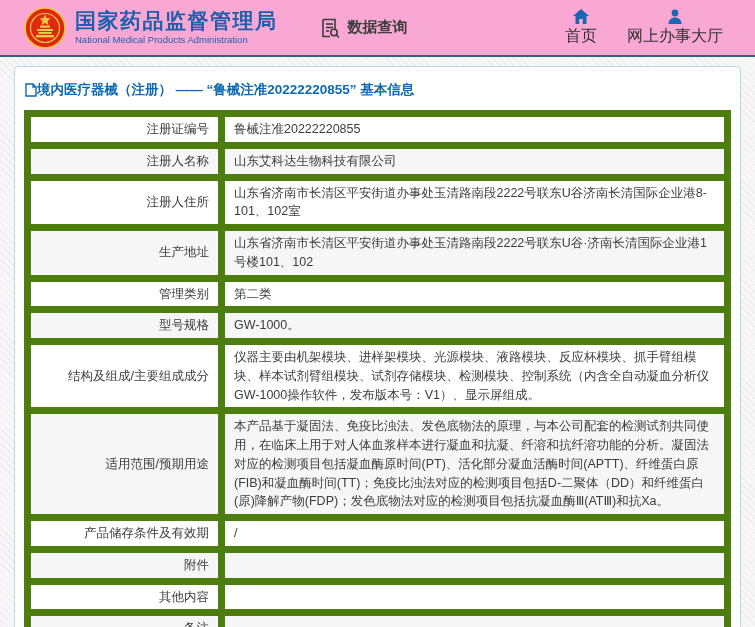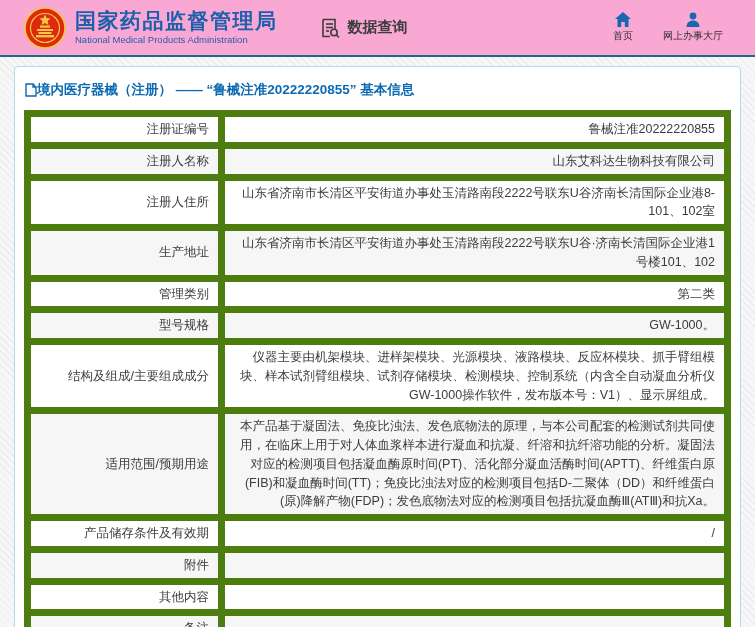--- a/index.html
+++ b/index.html
@@ -24,21 +24,21 @@
   .org-cn { color: #1d5fab; font-size: 21px; font-weight: bold; letter-spacing: 1.5px; }
   .org-en { color: #1d5fab; font-size: 9.5px; margin-top: 2px; }
   .data-query {
     display: flex; align-items: center; gap: 8px;
     margin-left: 42px; color: #3c3c3c; font-size: 15px; font-weight: bold;
     cursor: pointer;
   }
   .nav { margin-left: auto; margin-right: 32px; display: flex; gap: 30px; }
   .nav-item {
     display: flex; flex-direction: column; align-items: center; gap: 2px;
-    font-size: 10px; color: #333; cursor: pointer;
+    font-size: 16px; color: #333; cursor: pointer;
   }
   
   .container {
     width: 727px;
     margin: 9px auto 0;
     background: #fff;
     border: 1px solid #b7d8e9;
     border-radius: 4px;
     padding: 6px 9px 12px;
   }
@@ -48,21 +48,21 @@
     padding: 8px 2px 11px 1px;
   }
   table.info { width: 100%; border-collapse: collapse; font-size: 12.5px; color: #3c3c3c; }
   table.info td {
     border: 7px solid #4d7c0f;
     padding: 3px 9px;
     line-height: 1.5;
     vertical-align: middle;
   }
   table.info td.label { width: 194px; text-align: right; white-space: nowrap; }
-  table.info td.value { text-align: right; }
+  table.info td.value { text-align: left; }
   table.info tr:nth-child(even) { background: #f6f6f6; }
   table.info tr { background: #fff; }
   .icon { display: inline-flex; align-items: center; }
 </style>
 </head>
 <body>
 
 <div class="header">
   <div class="logo-group">
     <span class="emblem icon">

